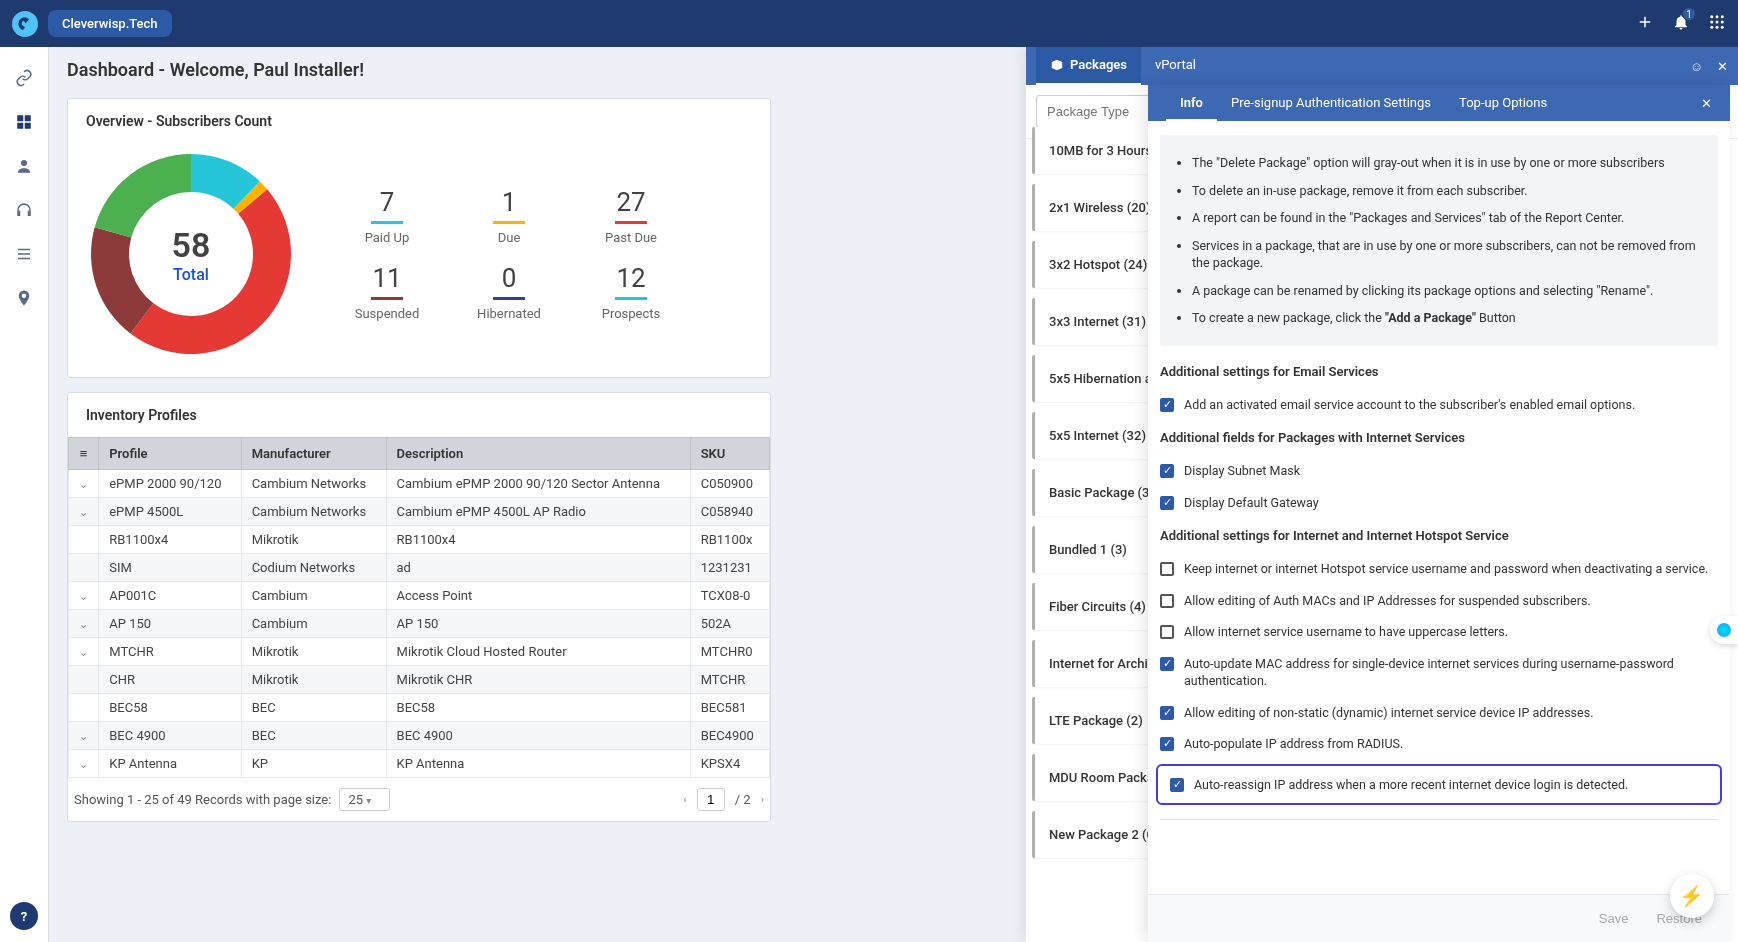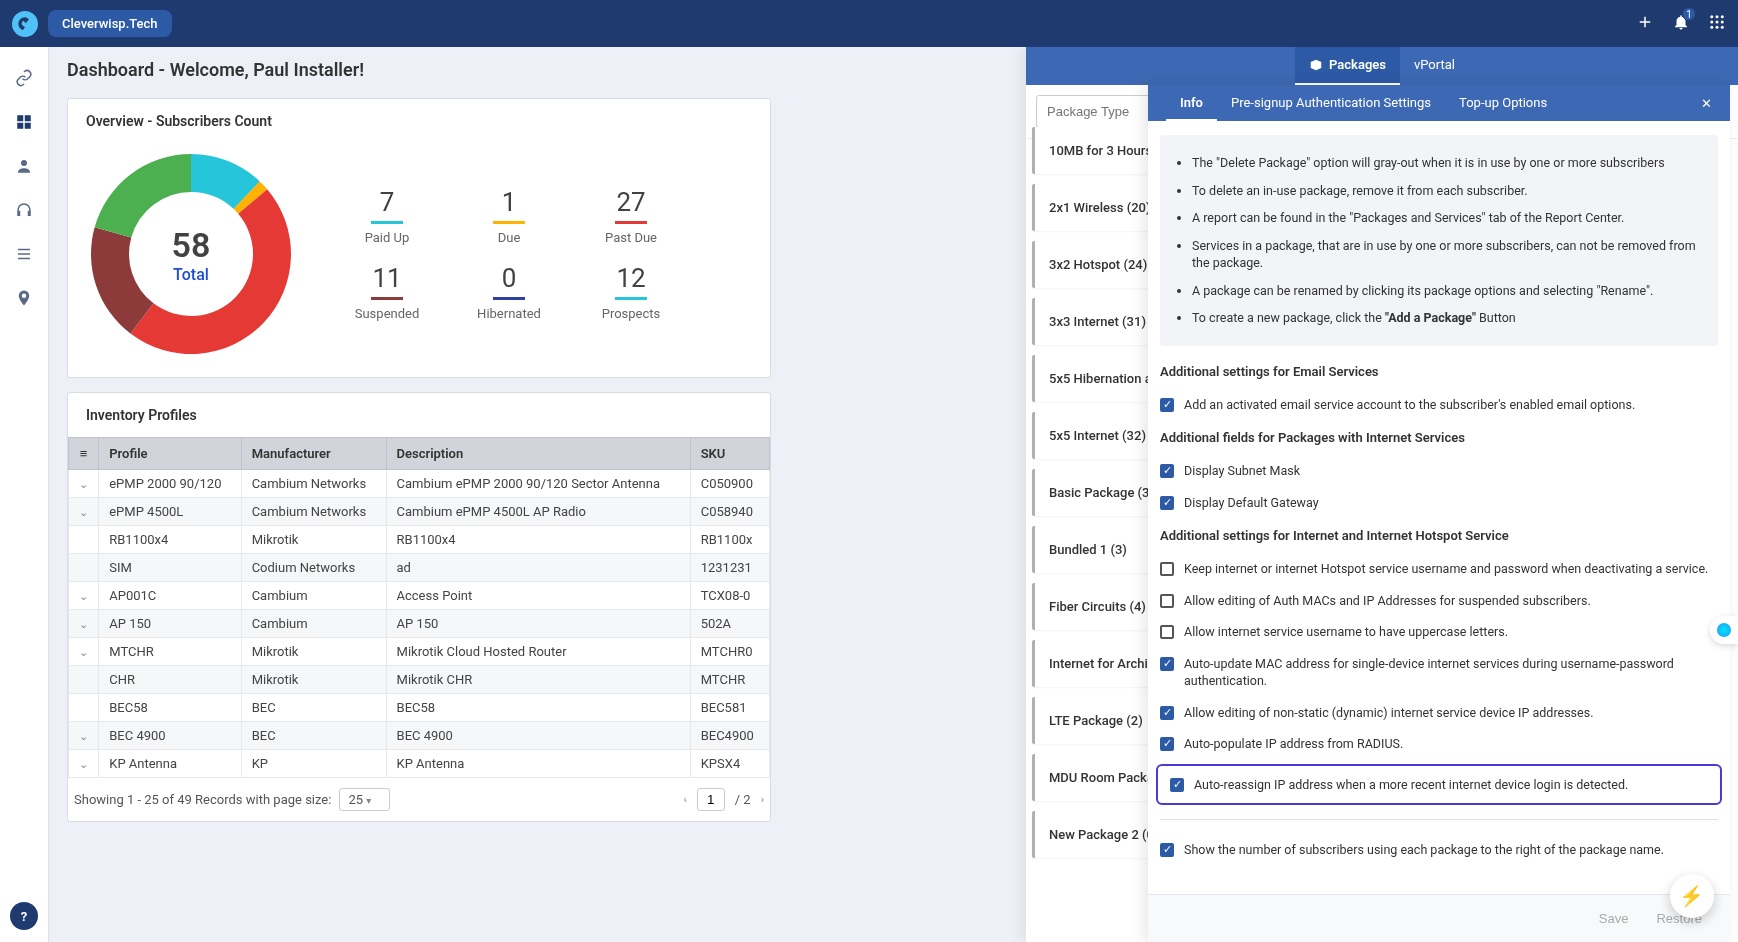--- a/index.html
+++ b/index.html
@@ -46,21 +46,21 @@
 .chev { color: #888; font-size: 11px; cursor: pointer; }
 
 .pager { display: flex; align-items: center; justify-content: space-between; padding: 10px 6px; font-size: 13px; color: #555; }
 .pager-left { display: flex; align-items: center; gap: 8px; }
 .page-size-sel { border: 1px solid #ccc; padding: 3px 18px 3px 8px; border-radius: 3px; background: #fff; }
 .pager-right { display: flex; align-items: center; gap: 10px; }
 .page-input { width: 28px; text-align: center; border: 1px solid #ccc; border-radius: 3px; padding: 3px; }
 
 
 .drawer1 { position: absolute; right: 0; top: 0; bottom: 0; width: 712px; background: #fff; box-shadow: -4px 0 14px rgba(0,0,0,0.08); }
-.drawer1-header { height: 38px; background: #3d68b3; display: flex; align-items: center; padding: 0 10px; color: #fff; flex-direction: column; }
+.drawer1-header { height: 38px; background: #3d68b3; display: flex; align-items: center; padding: 0 10px; color: #fff; }
 .drawer-tab { padding: 0 14px; height: 38px; line-height: 38px; font-size: 13px; cursor: pointer; border-bottom: 2px solid transparent; display: flex; align-items: center; gap: 6px; }
 .drawer-tab.active { background: #2d5aa5; border-bottom-color: #fff; font-weight: 600; }
 .drawer-tabs { display: flex; }
 .drawer-headicons { margin-left: auto; display: flex; gap: 14px; align-items: center; }
 
 .pkgtype-row { padding: 10px; border-bottom: 1px solid #eee; background: #fff; }
 .pkgtype-input { width: 100%; border: 1px solid #ccc; border-radius: 3px; padding: 8px 10px; font-size: 13px; }
 
 .pkg-list { position: absolute; left: 0; top: 80px; bottom: 0; width: 130px; overflow: hidden; }
 .pkg-item { padding: 16px 10px 16px 14px; border-left: 3px solid #b0b0b0; background: #fff; margin: 0 6px 10px 6px; font-size: 13px; color: #333; font-weight: 500; box-shadow: 0 1px 2px rgba(0,0,0,0.05); border-radius: 2px; white-space: nowrap; overflow: hidden; }
@@ -428,24 +428,20 @@
         <div class="chk-row">
             <div class="chk checked"></div>
             <div class="chk-label">Auto-populate IP address from RADIUS.</div>
           </div>
         <div class="chk-row highlight-row">
             <div class="chk checked"></div>
             <div class="chk-label">Auto-reassign IP address when a more recent internet device login is detected.</div>
           </div>
 
         <hr class="divider">
-        <div class="chk-row">
-            <div class="chk checked"></div>
-            <div class="chk-label">Show the number of subscribers using each package to the right of the package name.</div>
-          </div>
       </div>
       <div class="drawer2-footer">
         <button class="btn-flat">Save</button>
         <button class="btn-flat">Restore</button>
       </div>
     </div>
   </div>
 </div>
 
 <div class="help-bubble">?</div>

